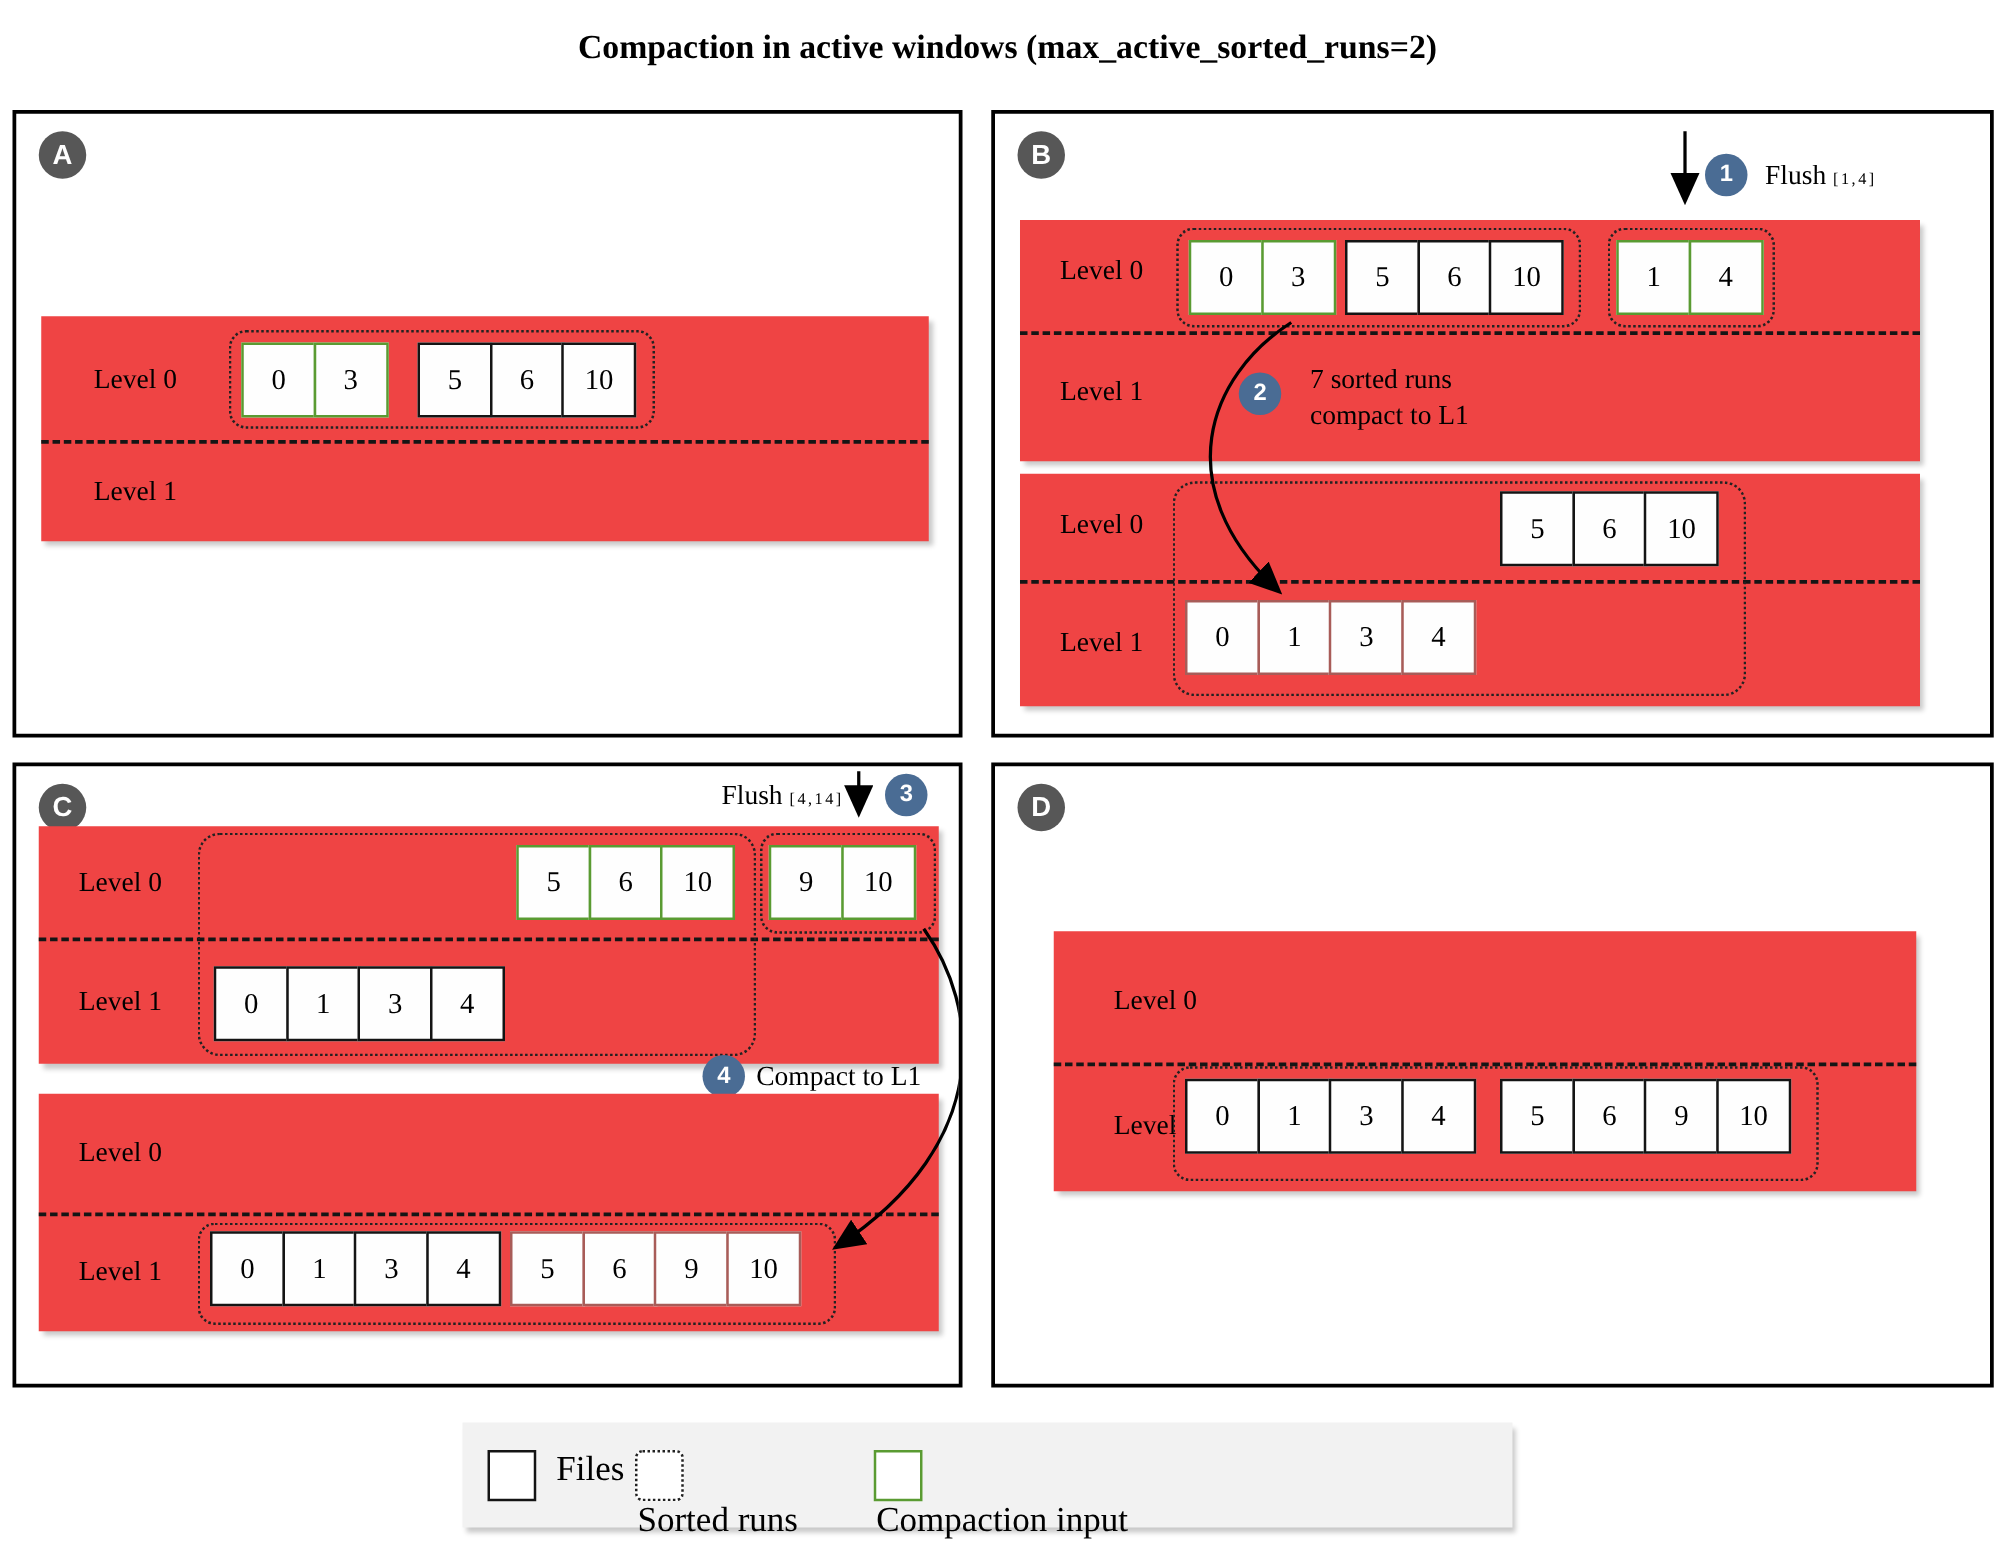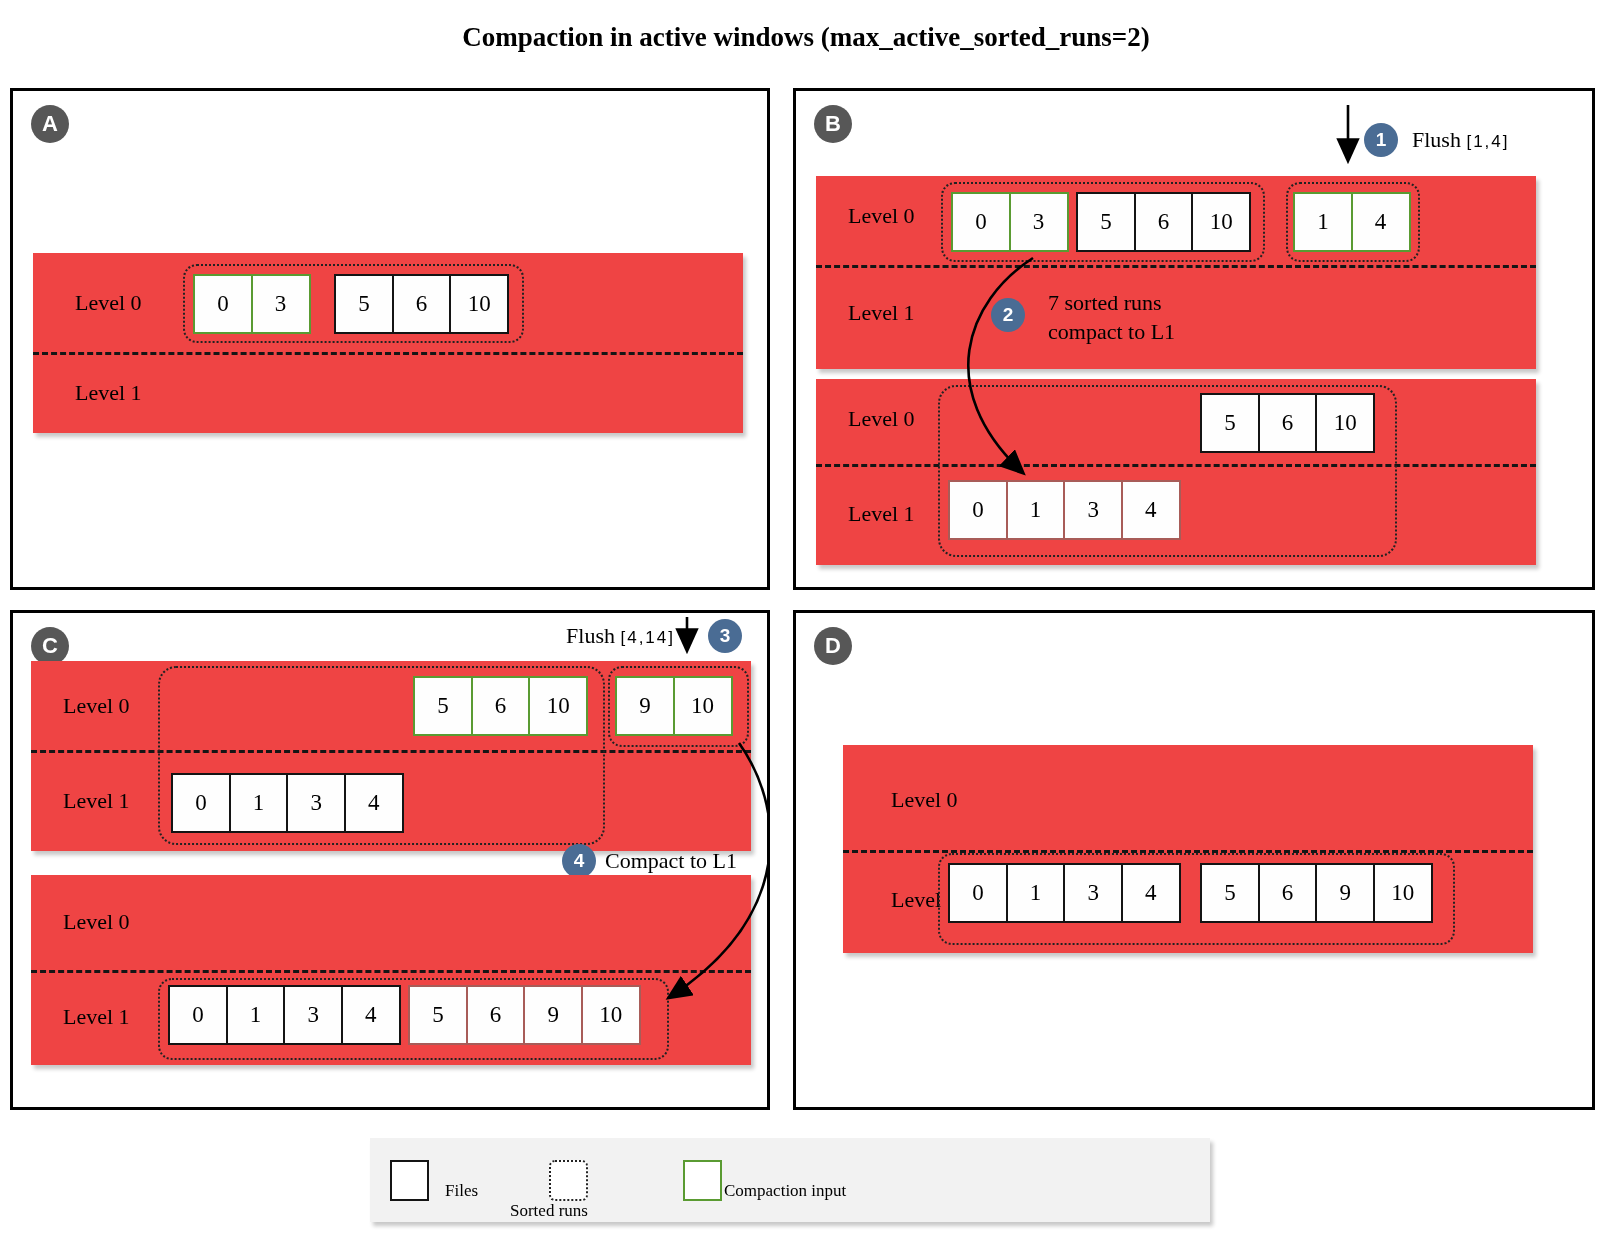--- a/index.html
+++ b/index.html
@@ -31,28 +31,28 @@
         font-size:23px;font-family:"Liberation Serif",serif;}
   .cell + .cell{margin-left:-2.4px;}
   .run.green .cell{border-color:#5a9b32;}
   .run.red   .cell{border-color:#a85c58;}
 
   .circle{position:absolute;width:34px;height:34px;border-radius:50%;background:#4a6c94;
           color:#fff;display:flex;align-items:center;justify-content:center;
           font:bold 19px "Liberation Sans",sans-serif;}
 
   .fl{position:absolute;font-size:22px;line-height:28px;white-space:nowrap;}
-  .code{font-family:Liberation Sans, sans-serif;font-size:17px;letter-spacing:2px;}
+  .code{font-family:Liberation Serif, serif;font-size:13px;letter-spacing:2px;}
   .note{position:absolute;font-size:22px;line-height:29px;white-space:nowrap;}
 
   svg.overlay{position:absolute;left:0;top:0;pointer-events:none;}
 
   .legend-band{position:absolute;left:370px;top:1138px;width:840px;height:84px;
                background:#f2f2f2;box-shadow:3px 4px 4px rgba(0,0,0,.22);}
-  .legend-item{position:absolute;top:22px;display:flex;align-items:flex-end;font-size:17px;}
+  .legend-item{position:absolute;top:22px;display:flex;align-items:flex-start;font-size:28px;}
   .swatch{width:35px;height:37px;background:#fff;flex:0 0 auto;}
   .sw-files {border:2.5px solid #141414;}
   .sw-sorted{border:2.5px dotted #222;border-radius:6px;}
   .sw-green {border:2.5px solid #5a9b32;}
   .sw-red   {border:2.5px solid #a85c58;}
 </style>
 </head>
 <body>
 
 <div class="title">Compaction in active windows (max_active_sorted_runs=2)</div>
@@ -230,17 +230,17 @@
 
 <div class="legend-band">
   <div class="legend-item" style="left:20px;">
     <span class="swatch sw-files"></span>
     <span style="margin-left:16px;">Files</span>
   </div>
   <div class="legend-item" style="left:138px;flex-direction:column;">
     <span class="swatch sw-sorted"></span>
     <span style="margin-left:2px;">Sorted runs</span>
   </div>
-  <div class="legend-item" style="left:313px;">
+  <div class="legend-item" style="left:329px;flex-direction:column;">
     <span class="swatch sw-green"></span>
     <span style="margin-left:2px;">Compaction input</span>
   </div>
 </div>
 
 </body></html>

